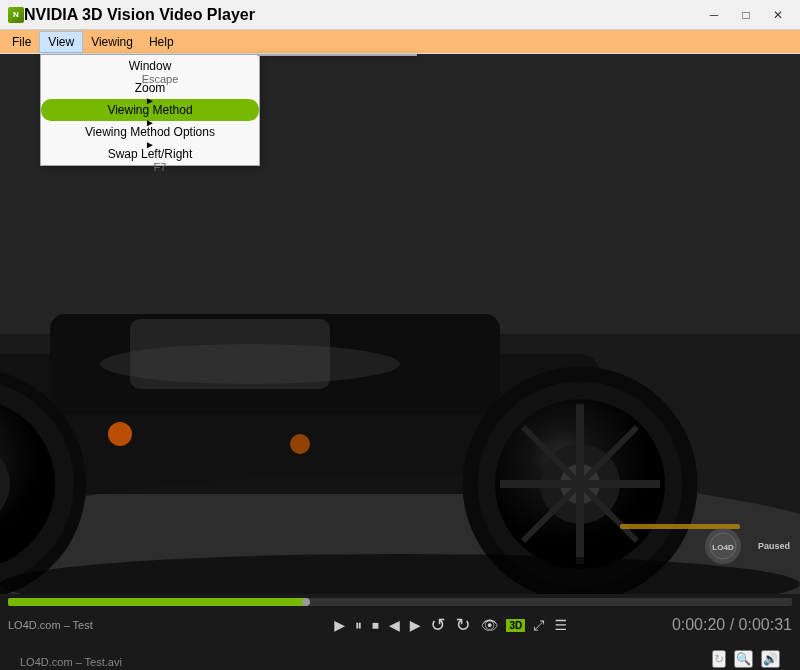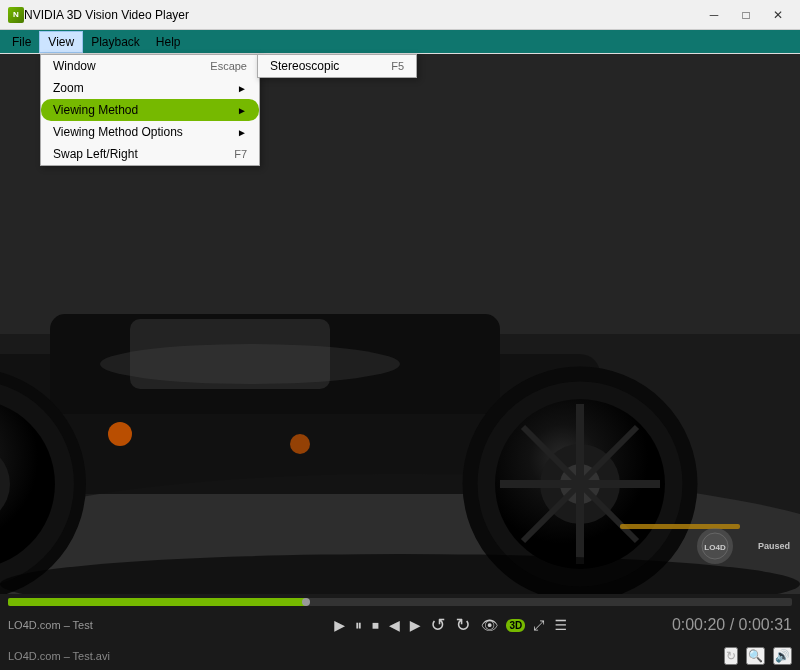--- a/index.html
+++ b/index.html
@@ -17,44 +17,45 @@
     #title-bar {
       background: #f0f0f0;
       height: 30px;
       display: flex;
       align-items: center;
       padding: 0 8px;
       border-bottom: 1px solid #ccc;
       position: relative;
     }
     #title-bar-text {
-      font-size: 12px;
+      font-size: 16px;
       color: #000;
       flex: 1;
+      font-weight: bold;
     }
     #title-bar-controls {
       display: flex;
       gap: 4px;
     }
     .title-btn {
       width: 28px;
       height: 20px;
       background: transparent;
       border: none;
       cursor: pointer;
       display: flex;
       align-items: center;
       justify-content: center;
       font-size: 12px;
       color: #333;
     }
 
     
     #menu-bar {
-      background: #0f766e;
+      background: #fdba74;
       height: 24px;
       display: flex;
       align-items: center;
       padding: 0 4px;
       border-bottom: 1px solid #ddd;
     }
     .menu-item {
       padding: 2px 8px;
       cursor: pointer;
       font-size: 12px;
@@ -158,22 +159,22 @@
     }
     #time-display {
       color: #999;
       font-size: 16px;
       margin-left: auto;
     }
 
     
     #bottom-row {
       display: flex;
-      align-items: center;
-      padding: 2px 8px;
+      align-items: flex-end;
+      padding: 2px 20px;
       height: 28px;
     }
     #file-info {
       color: #888;
       font-size: 11px;
       flex: 1;
     }
     #bottom-controls {
       display: flex;
       align-items: center;
@@ -183,21 +184,21 @@
       color: #aaa;
       font-size: 12px;
       cursor: pointer;
     }
     #nvidia-watermark {
       position: absolute;
       bottom: 30px;
       right: 10px;
       display: flex;
       align-items: center;
-      gap: 12px;
+      gap: 4px;
     }
     #nvidia-logo-circle {
       width: 36px;
       height: 36px;
       border-radius: 50%;
       background: rgba(100,100,100,0.5);
       display: flex;
       align-items: center;
       justify-content: center;
     }
@@ -233,20 +234,21 @@
 
     .dropdown-item {
       padding: 4px 12px;
       cursor: pointer;
       display: flex;
       align-items: center;
       justify-content: space-between;
       color: #000;
       font-size: 12px;
       height: 22px;
+      flex-direction: column;
     }
     .dropdown-item.highlighted {
       background: #76b900;
       color: #000;
       border-radius: 10px;
     }
     .dropdown-item .shortcut {
       color: #666;
       margin-left: 20px;
       font-size: 11px;
@@ -288,21 +290,21 @@
   <div id="title-bar-controls">
     <button class="title-btn">─</button>
     <button class="title-btn">□</button>
     <button class="title-btn close">✕</button>
   </div>
 </div>
 
 <div id="menu-bar">
   <div class="menu-item">File</div>
   <div class="menu-item active">View</div>
-  <div class="menu-item">Playback</div>
+  <div class="menu-item">Viewing</div>
   <div class="menu-item">Help</div>
 </div>
 
 <div id="video-area">
   <div id="car-scene">
 
     <svg width="800" height="540" xmlns="http://www.w3.org/2000/svg" style="position:absolute;top:0;left:0;">
 
       <defs>
         <radialGradient id="bgGrad" cx="50%" cy="40%">
@@ -386,24 +388,20 @@
     <span>Viewing Method Options</span>
     <span class="arrow">►</span>
   </div>
   <div class="dropdown-item">
     <span>Swap Left/Right</span>
     <span class="shortcut">F7</span>
   </div>
 </div>
 
 <div id="viewing-method-dropdown">
-  <div class="dropdown-item">
-    <span>Stereoscopic</span>
-    <span class="shortcut">F5</span>
-  </div>
 </div>
 
 <div id="controls-area">
 
   <div id="progress-bar-container">
     <div id="progress-bar-fill" style="width: 38%;"></div>
     <div id="progress-thumb" style="left: calc(38% - 4px);"></div>
   </div>
 
   <div id="controls-row">
@@ -412,21 +410,21 @@
     </div>
     <div id="playback-controls">
       <button class="ctrl-btn">▶</button>
       <button class="ctrl-btn">⏸</button>
       <button class="ctrl-btn">⏹</button>
       <button class="ctrl-btn">◀</button>
       <button class="ctrl-btn">▶</button>
       <button class="ctrl-btn" style="font-size:18px">↺</button>
       <button class="ctrl-btn" style="font-size:18px">↻</button>
       <button class="ctrl-btn">👁</button>
-      <button class="ctrl-btn badge-3d" style="background:#76b900;color:#000;font-size:10px;font-weight:bold;padding:1px 3px;border-radius:6px;border:none;">3D</button>
+      <button class="ctrl-btn badge-3d" style="background:#76b900;color:#000;font-size:10px;font-weight:bold;padding:1px 3px;border-radius:0;border:none;">3D</button>
       <button class="ctrl-btn">⤢</button>
       <button class="ctrl-btn">☰</button>
     </div>
     <div id="time-display">
       <span>0:00:20</span> / <span>0:00:31</span>
     </div>
   </div>
 
   <div id="bottom-row">
     <div id="file-info">LO4D.com – Test.avi</div>

